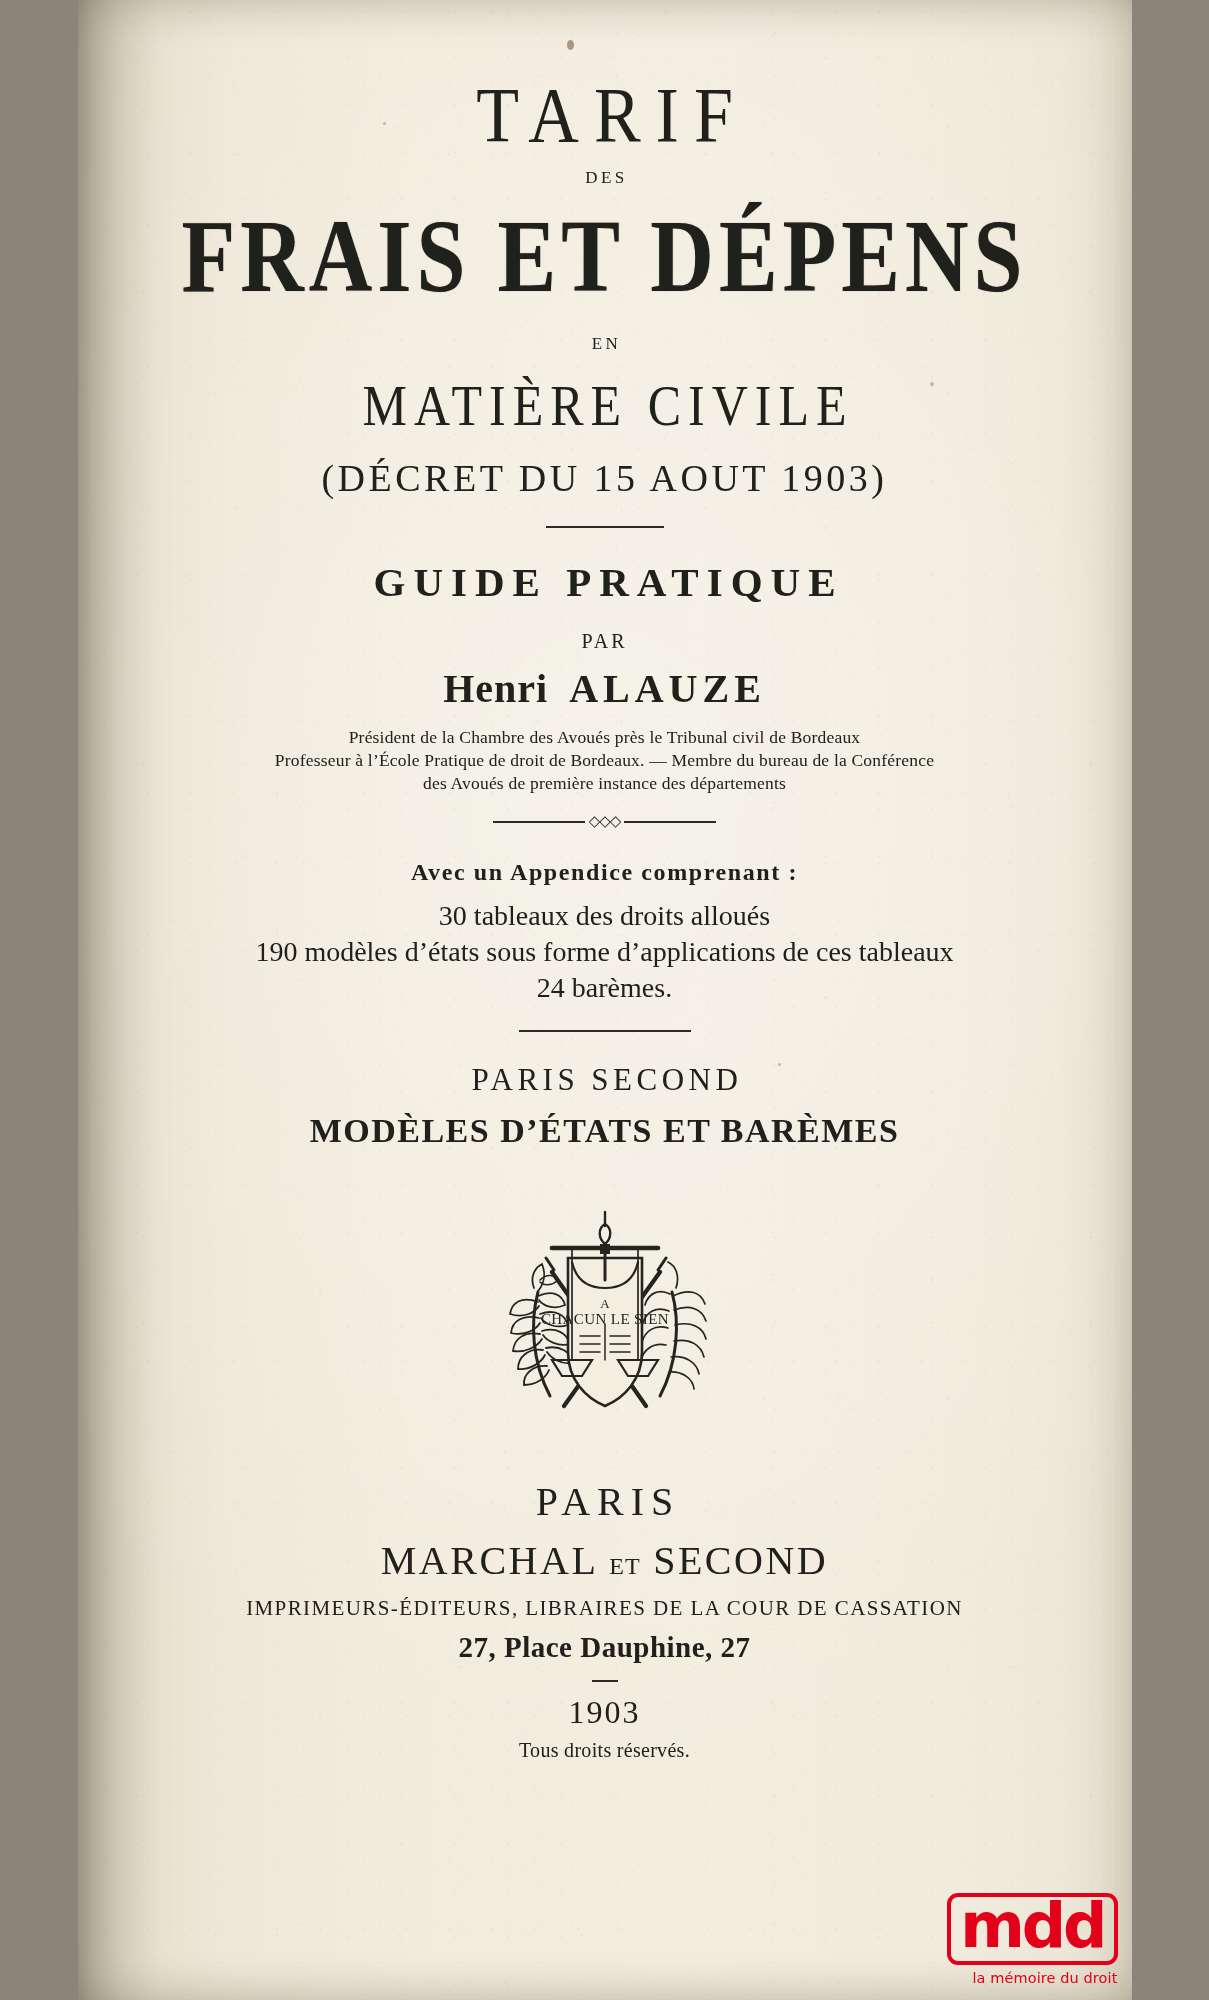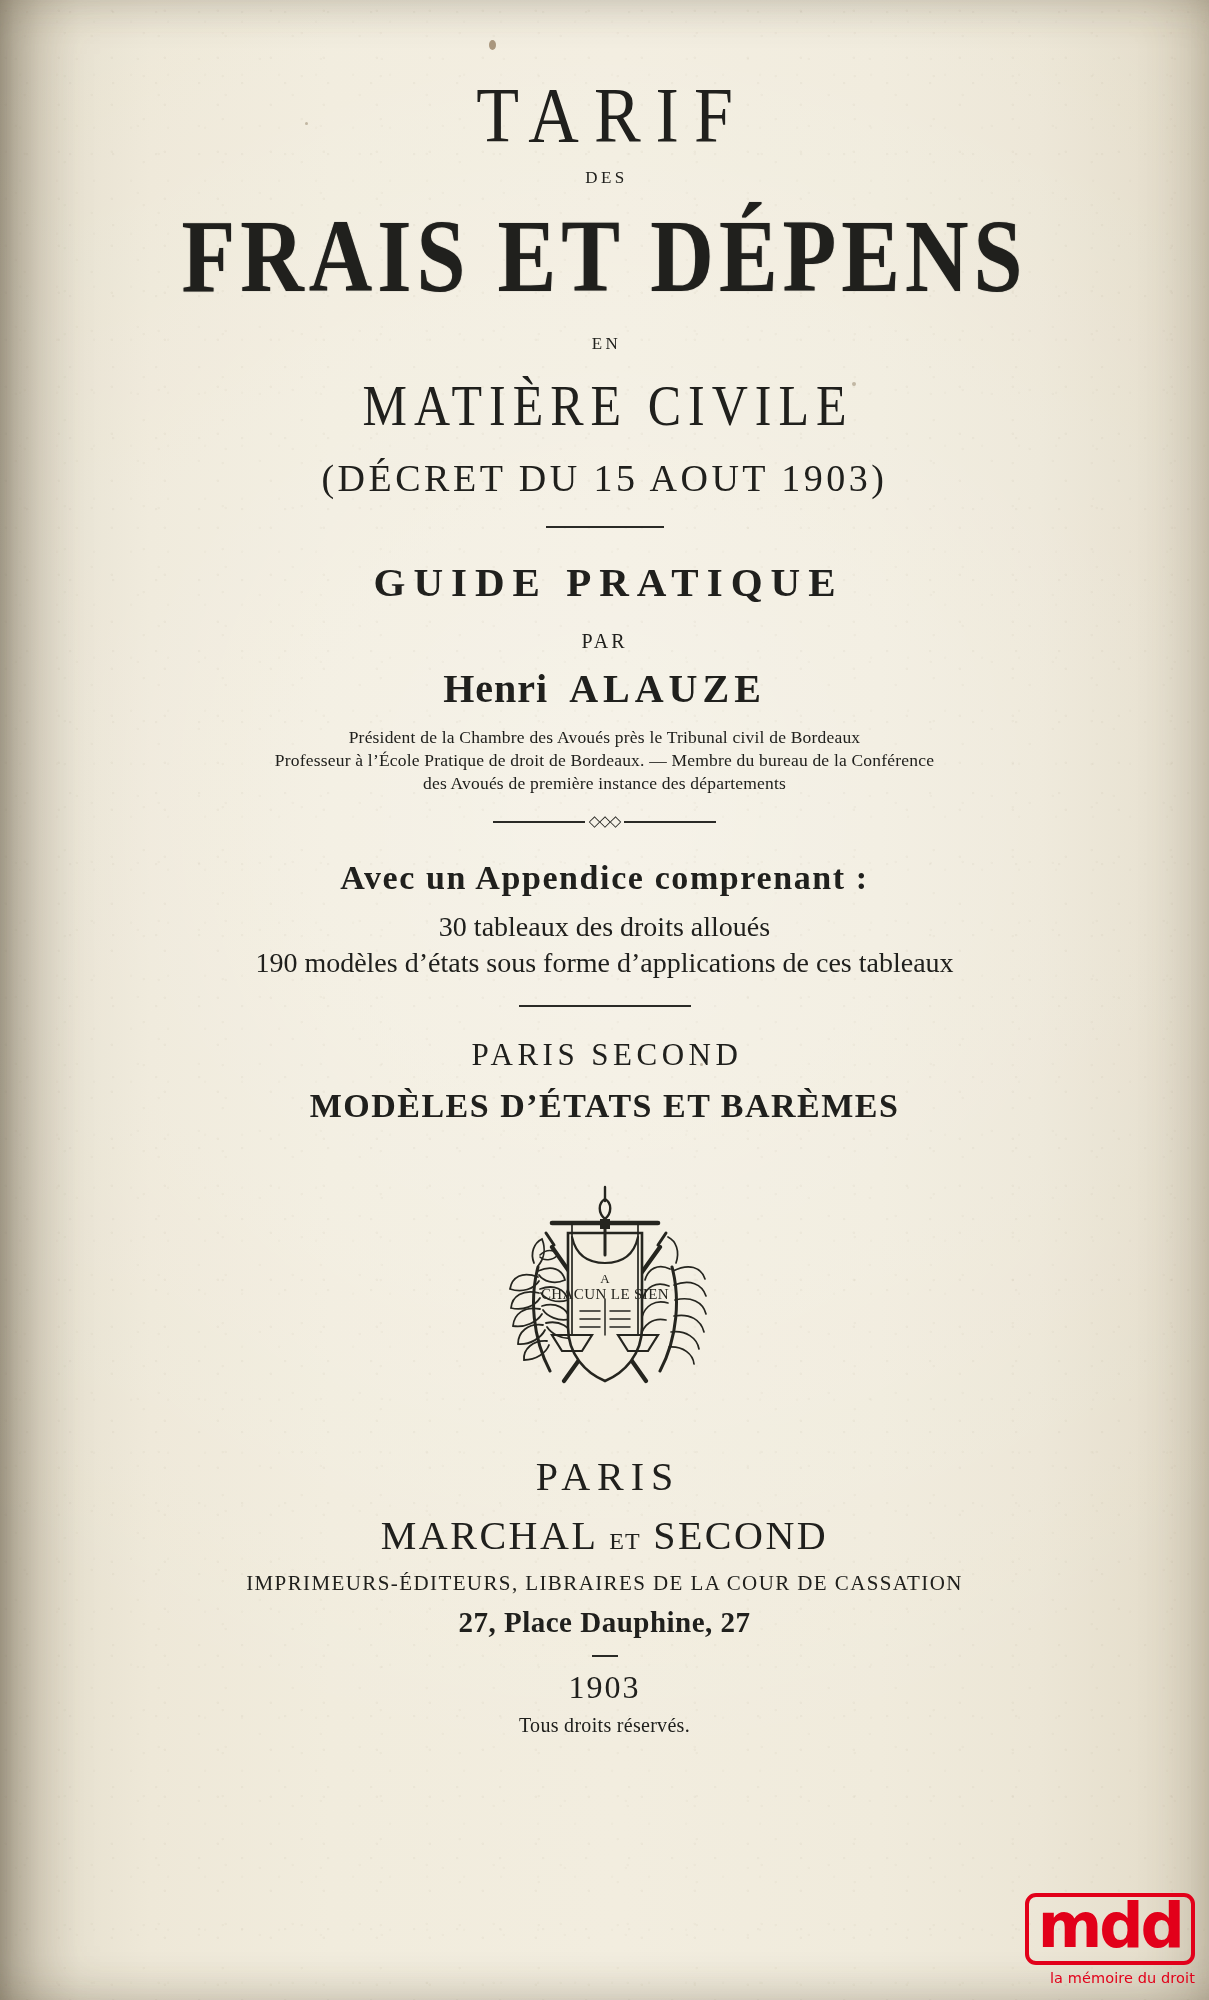--- a/index.html
+++ b/index.html
@@ -5,21 +5,21 @@
   html, body {
     margin: 0;
     padding: 0;
     background: #8a8578;
   }
   body {
     font-family: "Liberation Serif", serif;
   }
   .page {
     position: relative;
-    width: 1209px;
+    width: 1054px;
     height: 2000px;
     margin: 0 auto;
     overflow: hidden;
     background:
       radial-gradient(ellipse 120% 80% at 50% 40%, rgba(255,255,255,0.30) 0%, rgba(255,255,255,0.0) 62%),
       linear-gradient(90deg,
         #b9b2a1 0px, #cdc6b4 14px, #ddd6c4 40px, #e8e2d1 80px,
         #eee8d8 150px, #f1ecdd 330px, #f2eddf 620px,
         #f0ebdc 880px, #ece6d6 1040px, #e6dfcd 1140px, #ddd5c2 1209px);
   }
@@ -136,21 +136,21 @@
     padding-top: 20px;
     display: flex;
     align-items: center;
     justify-content: center;
     gap: 0;
   }
   .orn-line { height: 1.6px; width: 92px; background: #2a2a26; }
   .orn-mid { font-size: 15px; letter-spacing: -1px; margin: 0 4px; line-height: 1; }
 
   .t-avec {
-    font-size: 34px;
+    font-size: 24px;
     font-weight: 700;
     letter-spacing: 1.6px;
     padding-top: 30px;
   }
   .appendix-list {
     font-size: 28px;
     font-weight: 400;
     line-height: 1.28;
     padding-top: 12px;
   }
@@ -293,20 +293,21 @@
       <span class="orn-line"></span>
       <span class="orn-mid">◇◇◇</span>
       <span class="orn-line"></span>
     </div>
 
     <div class="t-avec">Avec un Appendice comprenant :</div>
 
     <div class="appendix-list">
       <div>30 tableaux des droits alloués</div>
       <div>190 modèles d’états sous forme d’applications de ces tableaux</div>
+      <div>24 barèmes.</div>
     </div>
 
     <div class="rule rule-2"></div>
 
     <div class="t-tome">PARIS SECOND</div>
     <div class="t-subtome">MODÈLES D’ÉTATS ET BARÈMES</div>
 
     <div class="emblem-wrap">
       <svg class="emblem" width="290" height="250" viewBox="0 0 290 250">
         <g stroke="#25251f" fill="none" stroke-width="2.1" stroke-linecap="round">

